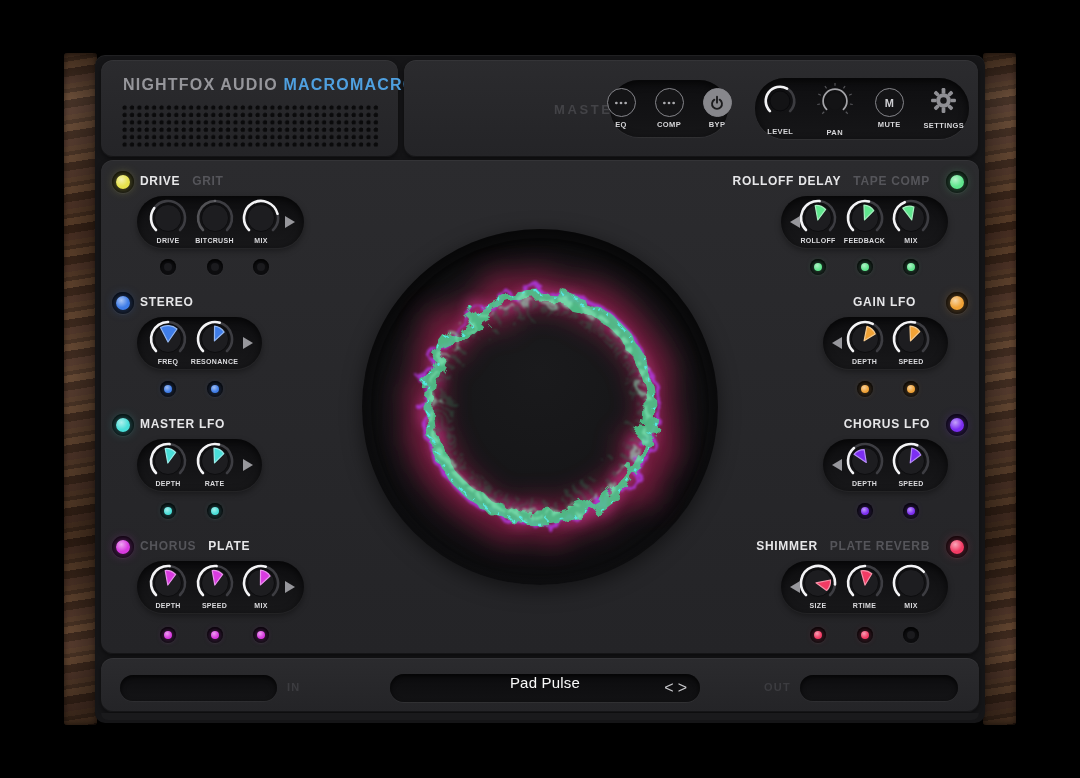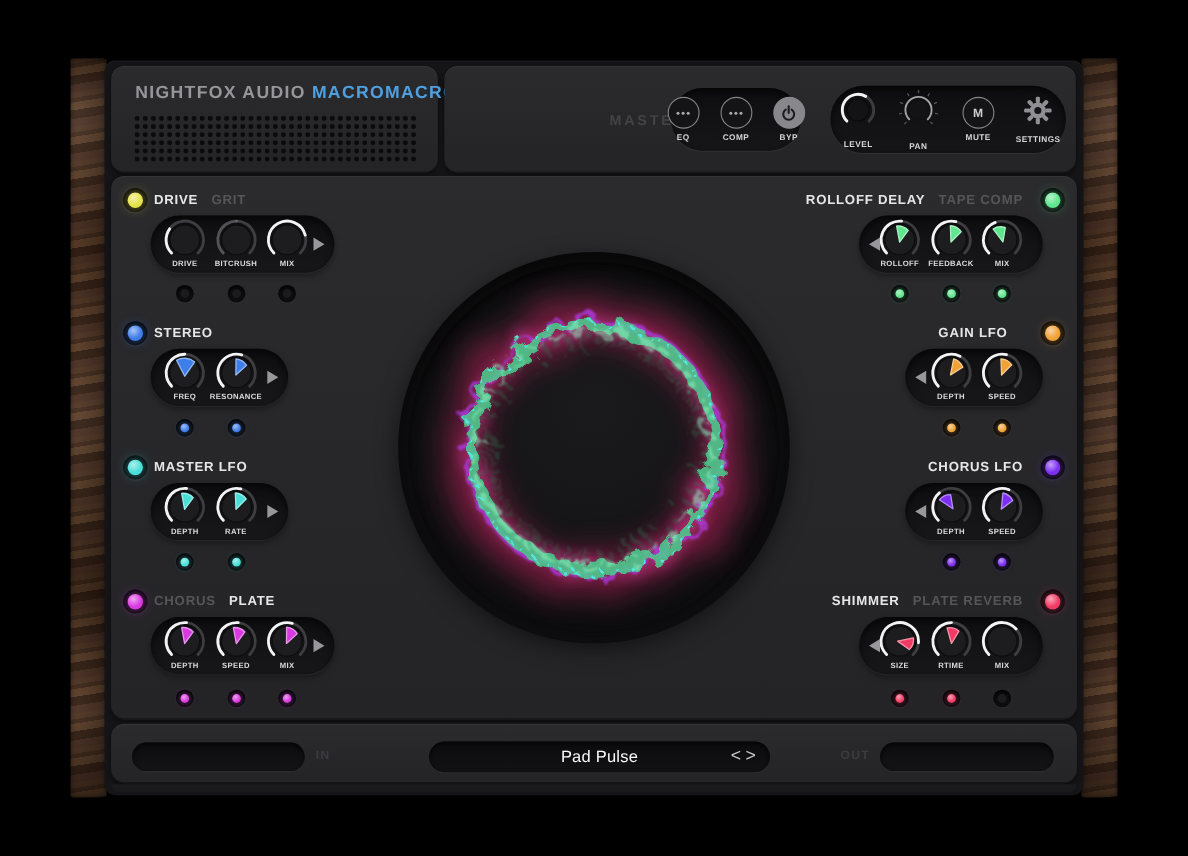--- a/index.html
+++ b/index.html
@@ -64,21 +64,21 @@
   .viz::before{content:"";position:absolute;inset:9px;border-radius:50%;
     box-shadow:inset 0 3px 10px rgba(0,0,0,.55);}
   .viz svg{position:absolute;inset:0;}
   
   .meter{position:absolute;top:17px;height:26px;border-radius:13px;background:linear-gradient(180deg,#0d0d0f,#141416);
     box-shadow:inset 0 2px 5px rgba(0,0,0,.75), 0 1px 0 rgba(255,255,255,.04);}
   .io-label{position:absolute;top:23px;font-size:11px;font-weight:700;letter-spacing:1.2px;color:#3c3c40;}
   .preset{position:absolute;left:289px;top:16px;width:310px;height:28px;border-radius:14px;
     background:linear-gradient(180deg,#0c0c0e,#121214);
     box-shadow:inset 0 2px 5px rgba(0,0,0,.75), 0 1px 0 rgba(255,255,255,.05);
-    display:flex;align-items:center;justify-content:center;}
+    display:flex;align-items:flex-start;justify-content:center;}
   .preset-name{font-size:15px;color:#fafafa;letter-spacing:.2px;}
   .chevs{position:absolute;right:13px;top:4px;display:flex;gap:4px;}
   .chev{font-size:16px;font-weight:400;color:#c9c9cd;line-height:20px;cursor:default;}
 </style>
 </head>
 <body>
 
 <div class="rail left"></div>
 <div class="rail right"></div>
 

